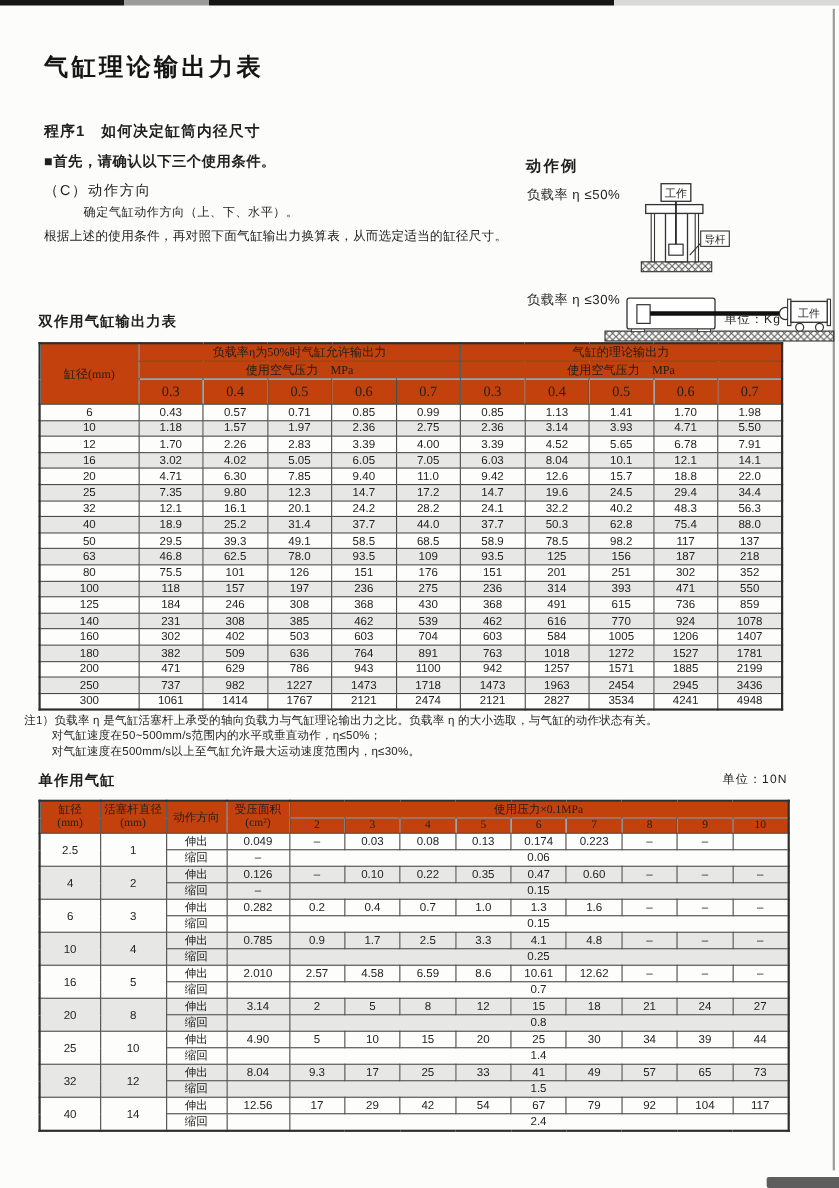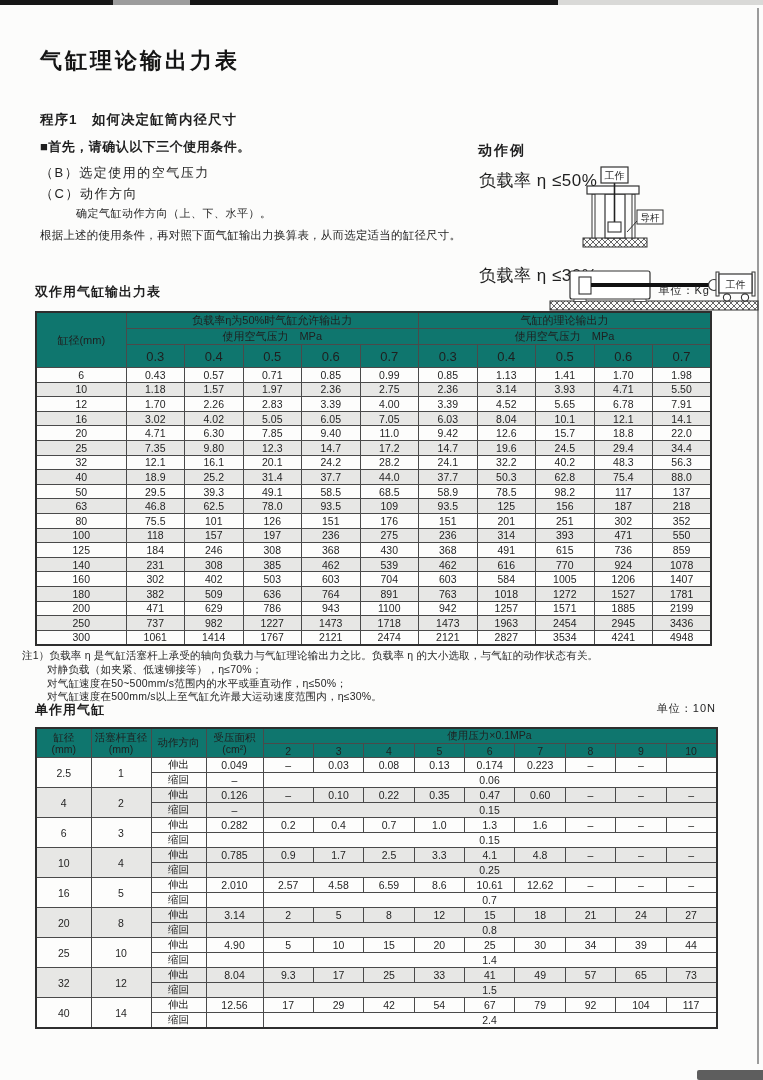--- a/index.html
+++ b/index.html
@@ -21,39 +21,39 @@
   .procedure{position:absolute;left:40px;top:111px;width:438px;}
   .proc-heading{font-size:13.5px;font-weight:bold;letter-spacing:1px;margin-bottom:9px;}
   .proc-intro{font-size:13px;font-weight:bold;letter-spacing:.5px;margin-bottom:8px;}
   .proc-item-label{font-size:13px;letter-spacing:1.5px;margin-bottom:3px;}
   .proc-item-desc{font-size:11px;margin:0 0 7px 36px;letter-spacing:.5px;}
   .proc-conclusion{font-size:11.5px;margin-top:3px;letter-spacing:.2px;}
 
   
   .action{position:absolute;left:475px;top:111px;width:285px;height:186px;margin-top:31px;}
   .action-heading{position:absolute;left:3px;top:0;font-size:14px;font-weight:bold;letter-spacing:2px;}
-  .case-label{position:absolute;left:4px;font-size:17px;letter-spacing:.5px;}
+  .case-label{position:absolute;left:4px;font-size:12px;letter-spacing:.5px;}
   .case1-label{top:27px;}
   .case2-label{top:122px;}
   .svg1{position:absolute;left:100px;top:22px;}
   .svg2{position:absolute;left:73px;top:128px;}
 
   
   .cap{position:absolute;display:flex;justify-content:space-between;align-items:flex-start;}
   .cap1{left:35px;top:283px;width:675px;}
   .cap2{left:35px;top:701px;width:681px;}
   .cap .tbl-title{font-size:13px;font-weight:bold;letter-spacing:1px;}
   .cap .unit{font-size:11px;letter-spacing:1px;}
 
   table{border-collapse:collapse;table-layout:fixed;background:#fdfdfc;}
   .t1{position:absolute;left:35px;top:311px;width:675px;border:2px solid #2e2e2e;}
   .t2{position:absolute;left:35px;top:727px;width:681px;border:2px solid #2e2e2e;}
   th,td{border:1px solid #4a4a4a;text-align:center;vertical-align:middle;
     padding:0;font-weight:normal;overflow:hidden;white-space:nowrap;}
-  thead th{background:#0f766e;font-size:11px;}
+  thead th{background:#c2410c;font-size:11px;font-family:Liberation Serif, serif;}
   .t1 thead .r1 th{height:15px;}
   .t1 thead .r2 th{height:14px;}
   .t1 thead .r3 th{height:22px;font-size:13px;}
   .t1 tbody td{height:13.6px;font-size:10.5px;}
   .t2 thead th{height:13px;font-size:10.5px;}
   .t2 thead th.ml{white-space:pre-line;line-height:1.15;}
   .t2 tbody td{height:13.2px;font-size:10.5px;}
   tr.shade td{background:#e7e7e5;}
   .notes{position:absolute;left:22px;top:649px;width:660px;font-size:10.5px;line-height:13.8px;letter-spacing:.2px;}
   .notes .indent{margin-left:25px;}
@@ -66,21 +66,20 @@
   <div class="topbar"></div>
   <div class="edge-right"></div>
   <div class="corner-smudge"></div>
 
   <div class="page-title">气缸理论输出力表</div>
 
   <div class="procedure">
     <div class="proc-heading">程序1　如何决定缸筒内径尺寸</div>
     <div class="proc-intro">■首先，请确认以下三个使用条件。</div>
     <div>
-      <div class="proc-item-label">（B）选定使用的空气压力</div>
     </div>
     <div>
       <div class="proc-item-label">（C）动作方向</div>
       <div class="proc-item-desc">确定气缸动作方向（上、下、水平）。</div>
     </div>
     <div class="proc-conclusion">根据上述的使用条件，再对照下面气缸输出力换算表，从而选定适当的缸径尺寸。</div>
   </div>
 
   <div class="action">
     <div class="action-heading">动作例</div>
@@ -417,21 +416,20 @@
           <td>2827</td>
           <td>3534</td>
           <td>4241</td>
           <td>4948</td>
         </tr>
       </tbody>
     </table>
 
   <div class="notes">
     <div>注1）负载率 η 是气缸活塞杆上承受的轴向负载力与气缸理论输出力之比。负载率 η 的大小选取，与气缸的动作状态有关。</div>
-    <div class="indent">对静负载（如夹紧、低速铆接等），η≤70%；</div>
     <div class="indent">对气缸速度在50~500mm/s范围内的水平或垂直动作，η≤50%；</div>
     <div class="indent">对气缸速度在500mm/s以上至气缸允许最大运动速度范围内，η≤30%。</div>
   </div>
 
   <div class="cap cap2">
     <span class="tbl-title">单作用气缸</span>
     <span class="unit">单位：10N</span>
   </div>
   <table class="t2" id="t2">
       <colgroup>

